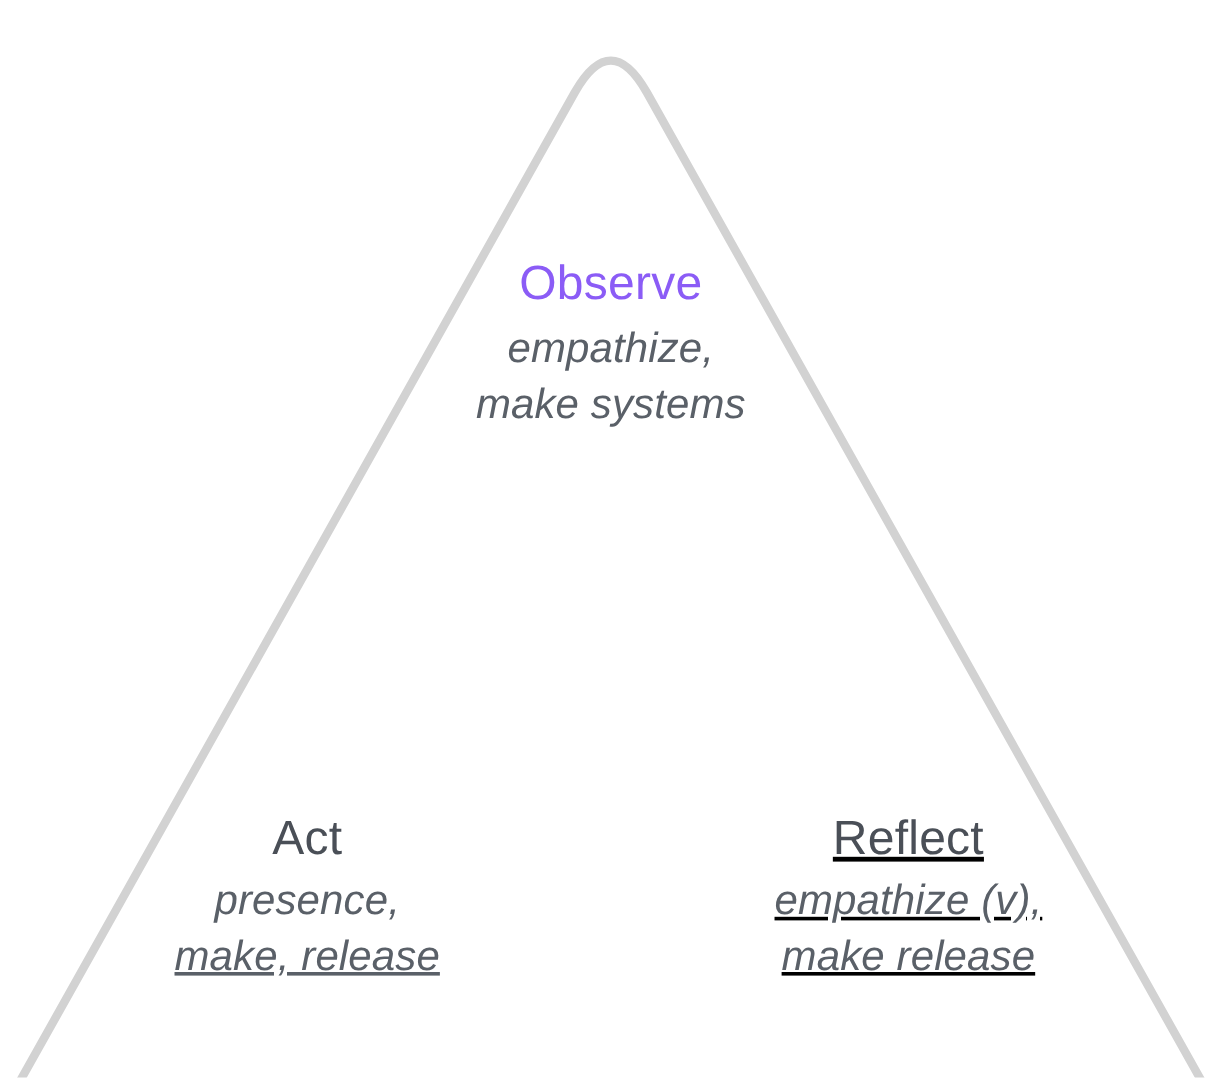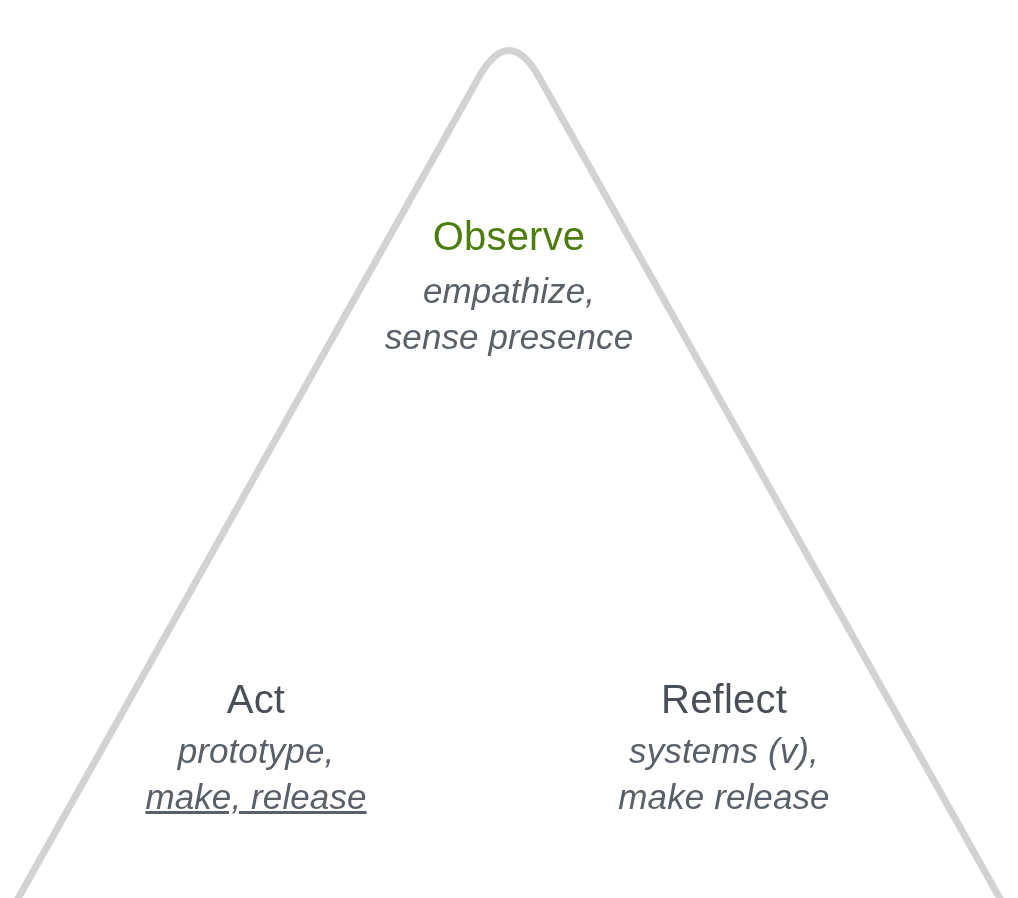--- a/index.html
+++ b/index.html
@@ -62,51 +62,52 @@
     left: 509px;
     top: 216px;
     transform: translateX(-50%);
   }
   #label-act {
     left: 256px;
     top: 679px;
     transform: translateX(-50%);
   }
   #label-reflect {
-    left: 724px;
+    left: 757px;
     top: 679px;
     transform: translateX(-50%);
+    text-decoration: underline;
   }
 </style>
 </head>
 <body>
 
 <div id="canvas" style="background: rgb(255, 255, 255);">
 
   <svg id="triangle-svg" viewBox="0 0 1018 898" aria-hidden="true">
     <path d="M 479.0 77.0
              Q 509.0 24.0 539.0 77.0
              L 1002.5 903.0
              Q 1032.0 956.0 972.0 956.0
              L 46.0 956.0
              Q -14.0 956.0 15.5 903.0
              Z" fill="none" stroke="#d2d2d2" stroke-width="7" stroke-linejoin="round" stroke-linecap="round"></path>
   </svg>
 
   <div class="node-label" id="label-observe">
-    <div class="node-title" style="color: #4d7c0f; text-align: center;">Observe</div>
+    <div class="node-title" style="color: #8b5cf6; text-align: center;">Observe</div>
     <div class="node-sub-line" style="color: rgb(90, 96, 104); margin-top: 12px;">empathize,</div>
-    <div class="node-sub-line" style="color: rgb(90, 96, 104);">sense presence</div>
+    <div class="node-sub-line" style="color: rgb(90, 96, 104);">make systems</div>
   </div>
 
   <div class="node-label" id="label-act">
     <div class="node-title" style="color: rgb(74, 79, 87);">Act</div>
-    <div class="node-sub-line" style="color: rgb(90, 96, 104);">prototype,</div>
+    <div class="node-sub-line" style="color: rgb(90, 96, 104);">presence,</div>
     <div class="node-sub-line" style="color: rgb(90, 96, 104); text-decoration: underline;">make, release</div>
   </div>
 
   <div class="node-label" id="label-reflect">
     <div class="node-title" style="color: rgb(74, 79, 87);">Reflect</div>
-    <div class="node-sub-line" style="color: rgb(90, 96, 104);">systems (v),</div>
+    <div class="node-sub-line" style="color: rgb(90, 96, 104);">empathize (v),</div>
     <div class="node-sub-line" style="color: rgb(90, 96, 104);">make release</div>
   </div>
 
 </div>
 
 </body></html>

